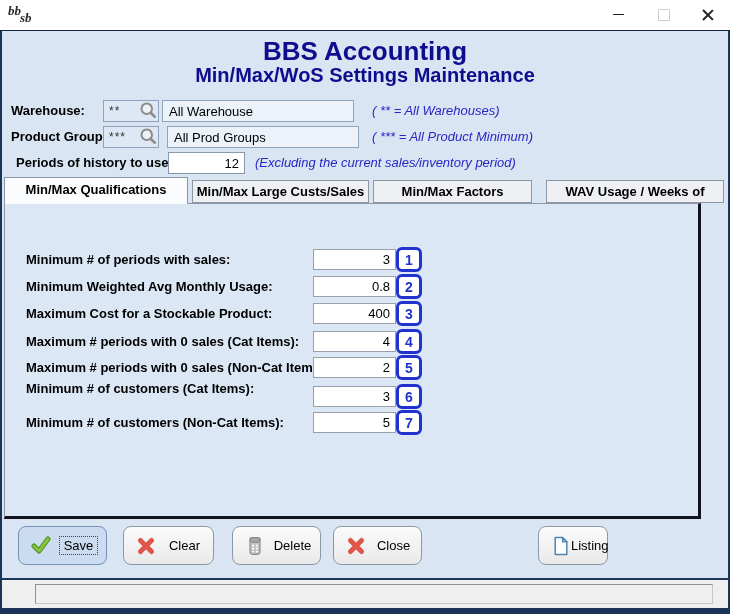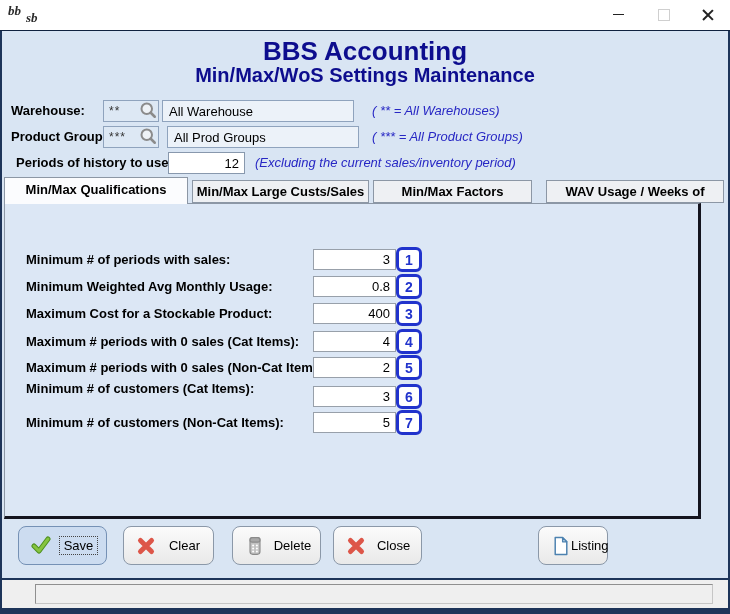--- a/index.html
+++ b/index.html
@@ -18,21 +18,21 @@
   
   .titlebar{
     position:absolute;left:0;top:0;width:730px;height:30px;
     background:#ffffff;border-bottom:1px solid #10223f;
   }
   .app-icon{
     position:absolute;left:8px;top:6px;width:18px;height:18px;
     color:#2b2b2b;font-family:"Liberation Serif",serif;
     font-weight:bold;font-style:italic;font-size:13px;line-height:10px;
   }
-  .app-icon .r2{font-size:13px;display:block;margin-top:-3px;margin-left:18px;}
+  .app-icon .r2{font-size:13px;display:block;margin-top:-3px;margin-left:12px;}
   .title-text{
     position:absolute;left:32px;top:7px;font-size:13px;color:#000;
     white-space:nowrap;
   }
   .win-btn{
     position:absolute;top:0;width:45px;height:29px;
     display:flex;align-items:center;justify-content:center;
     cursor:pointer;
   }
   .btn-min{right:89px;}
@@ -180,21 +180,21 @@
     <div class="codebox" style="left:101px;top:95px;">
       <span class="code">***</span>
       <span class="lookup">
         <svg class="icon" width="16" height="16" viewBox="0 0 16 16">
           <circle cx="7" cy="6.2" r="4.2" fill="#eef2f6" stroke="#8b8b8b" stroke-width="1.6"></circle>
           <line x1="10.2" y1="9.4" x2="13.4" y2="12.6" stroke="#8b8b8b" stroke-width="2" stroke-linecap="round"></line>
         </svg>
       </span>
     </div>
     <input class="descfield" style="left: 165px; top: 95px;" value="All Prod Groups">
-    <div class="note" style="left:370px;top:98px;">( *** = All Product Groups)</div>
+    <div class="note" style="left:370px;top:98px;">( *** = All Product Minimum)</div>
 
     <div class="lbl" style="left:14px;top:124px;">Periods of history to use:</div>
     <input class="numfield" style="left: 166px; top: 121px; width: 77px; height: 22px;" value="12">
     <div class="note" style="left:253px;top:124px;">(Excluding the current sales/inventory period)</div>
 
     <div class="tab inactive" style="left:190px;width:177px;">Min/Max Large Custs/Sales</div>
     <div class="tab active" style="left:2px;width:184px;">Min/Max Qualifications</div>
     <div class="tab inactive" style="left:371px;width:159px;">Min/Max Factors</div>
     <div class="tab inactive" style="left:544px;width:178px;">WAV Usage / Weeks of Stock</div>
 

